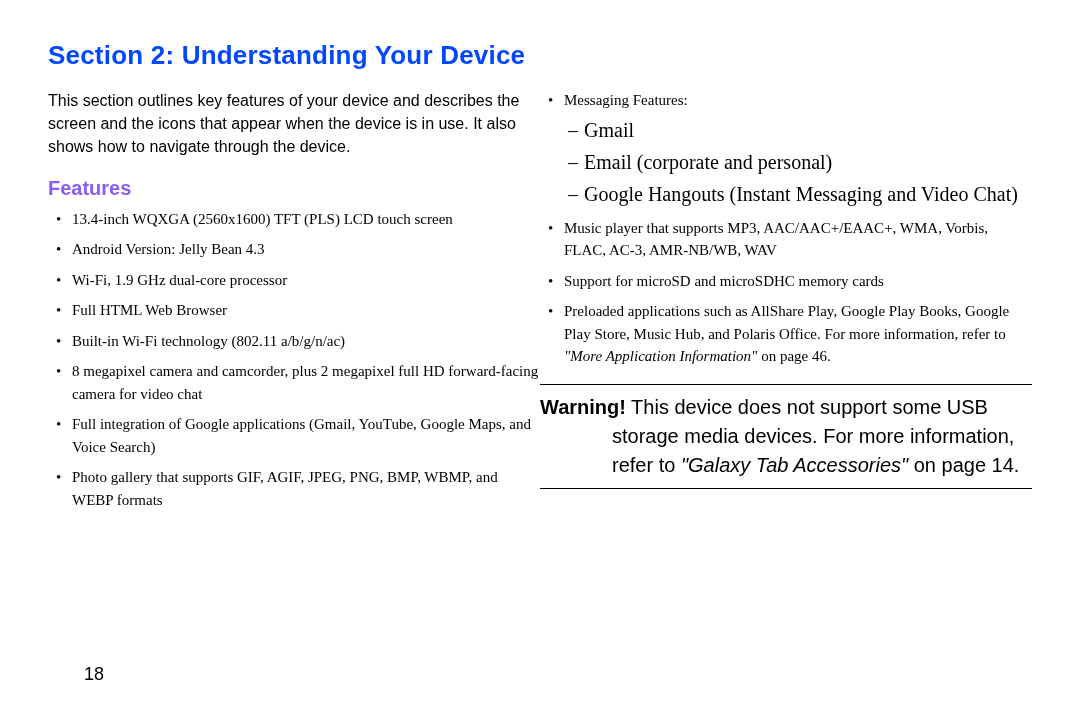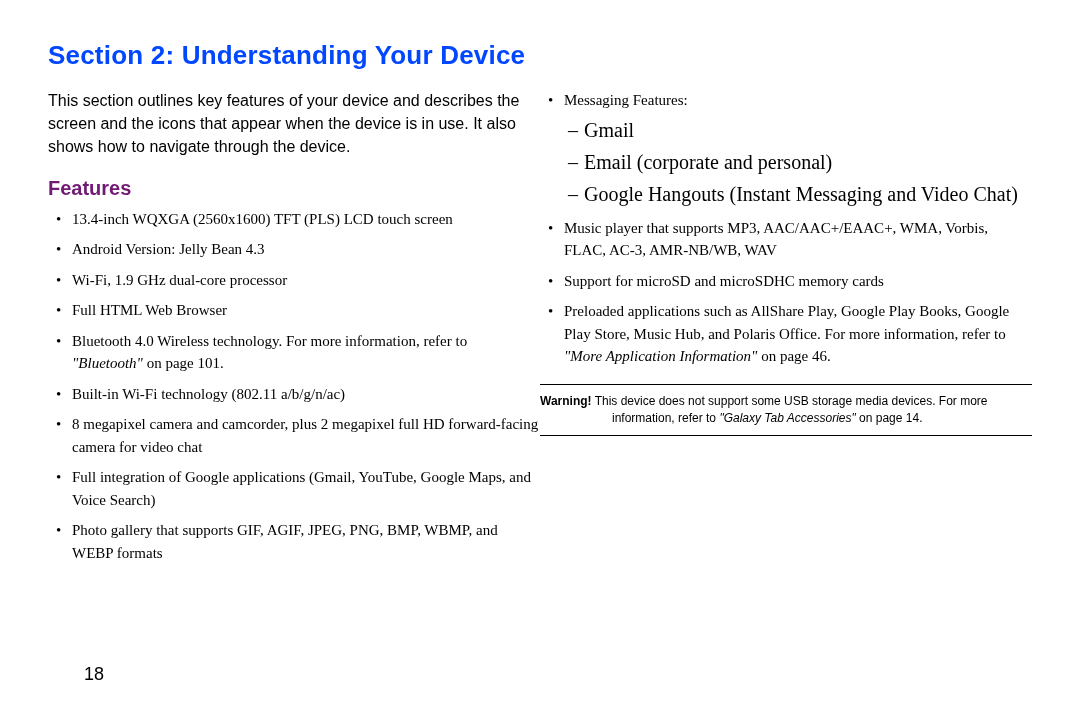--- a/index.html
+++ b/index.html
@@ -28,21 +28,21 @@
   }
   .intro {
     font-size: 16px;
     line-height: 1.45;
     margin-bottom: 18px;
     color: #000;
   }
   .features-heading {
     font-size: 20px;
     font-weight: bold;
-    color: #701a75;
+    color: #8b5cf6;
     margin-bottom: 8px;
   }
   ul.bullets {
     list-style: none;
     padding-left: 24px;
     font-family: Liberation Serif, serif;
   }
   ul.bullets > li {
     position: relative;
     font-size: 15px;
@@ -75,21 +75,21 @@
     top: 0;
   }
   .xref-italic {
     font-style: italic;
   }
   .warning-block {
     border-top: 1px solid #000;
     border-bottom: 1px solid #000;
     padding: 8px 0 8px 0;
     margin-top: 16px;
-    font-size: 12px;
+    font-size: 20px;
     line-height: 1.45;
   }
   .warning-label {
     font-weight: bold;
   }
   .warn-body {
     display: block;
     padding-left: 72px;
     text-indent: -72px;
   }
@@ -108,23 +108,20 @@
 <div class="columns">
 
   <div class="col">
     <p class="intro">This section outlines key features of your device and describes the screen and the icons that appear when the device is in use. It also shows how to navigate through the device.</p>
     <h2 class="features-heading">Features</h2>
     <ul class="bullets">
       <li>13.4-inch WQXGA (2560x1600) TFT (PLS) LCD touch screen</li>
       <li>Android Version: Jelly Bean 4.3</li>
       <li>Wi-Fi, 1.9 GHz dual-core processor</li>
       <li>Full HTML Web Browser</li>
-      <li>
-        <span>Bluetooth 4.0 Wireless technology. For more information, refer to </span><span class="xref-italic">"Bluetooth"</span><span> on page 101.</span>
-      </li>
       <li>Built-in Wi-Fi technology (802.11 a/b/g/n/ac)</li>
       <li>8 megapixel camera and camcorder, plus 2 megapixel full HD forward-facing camera for video chat</li>
       <li>Full integration of Google applications (Gmail, YouTube, Google Maps, and Voice Search)</li>
       <li>Photo gallery that supports GIF, AGIF, JPEG, PNG, BMP, WBMP, and WEBP formats</li>
     </ul>
   </div>
 
   <div class="col">
     <ul class="bullets">
       <li>

